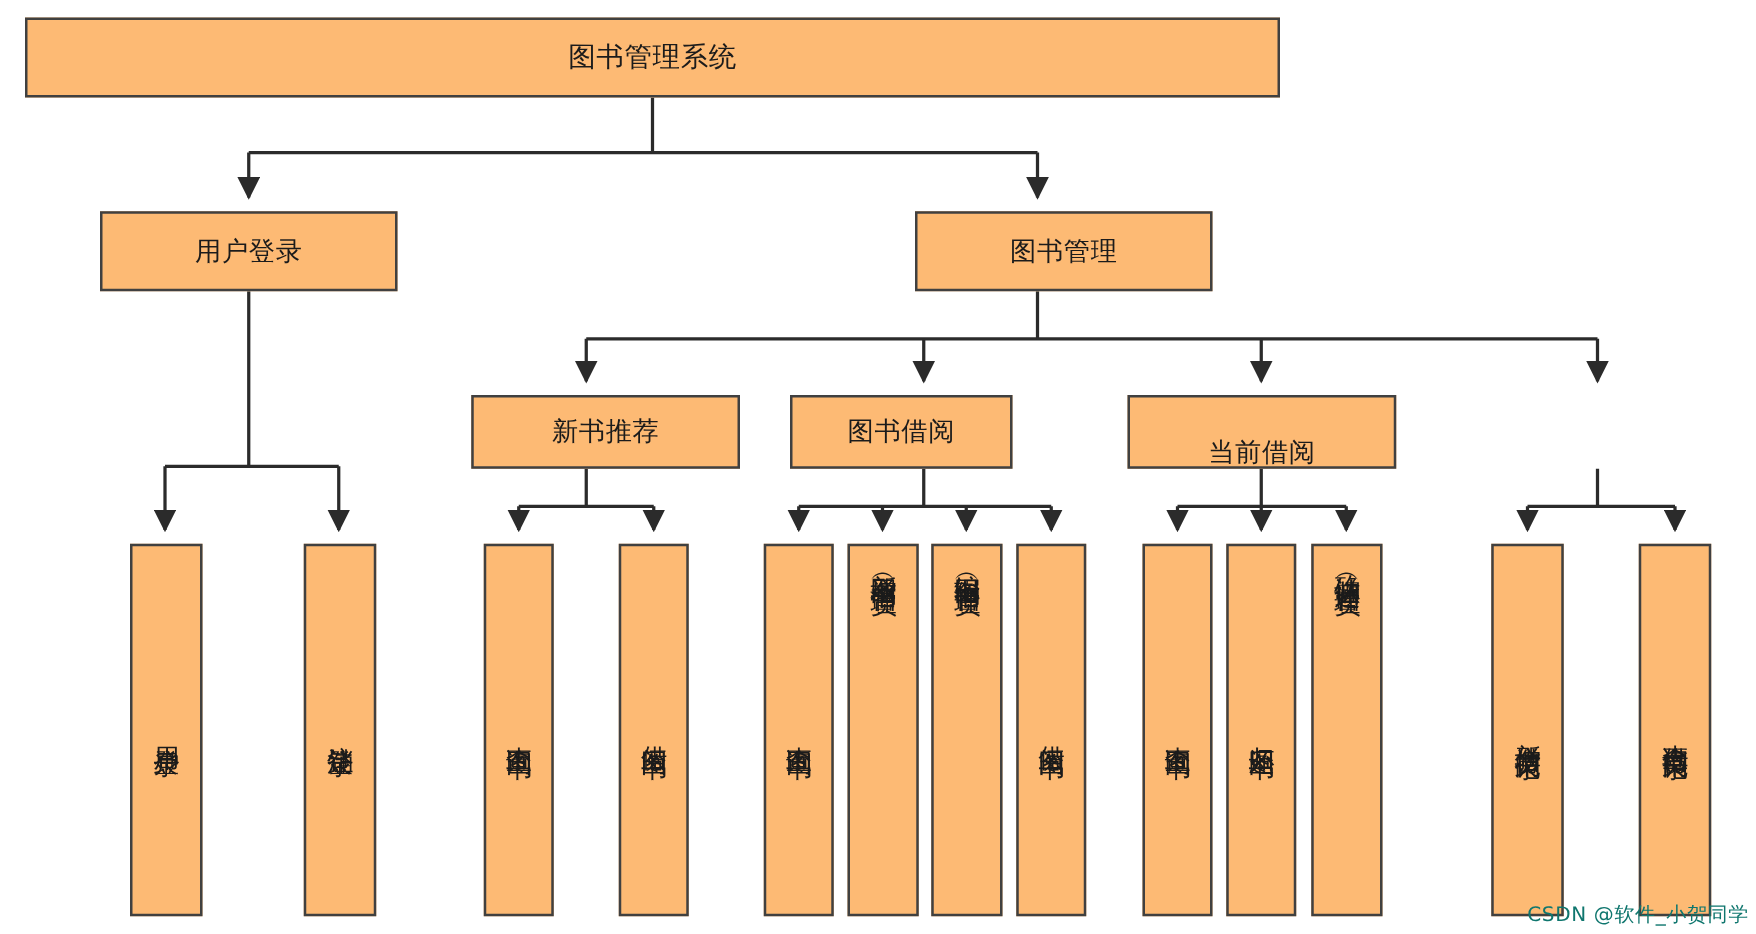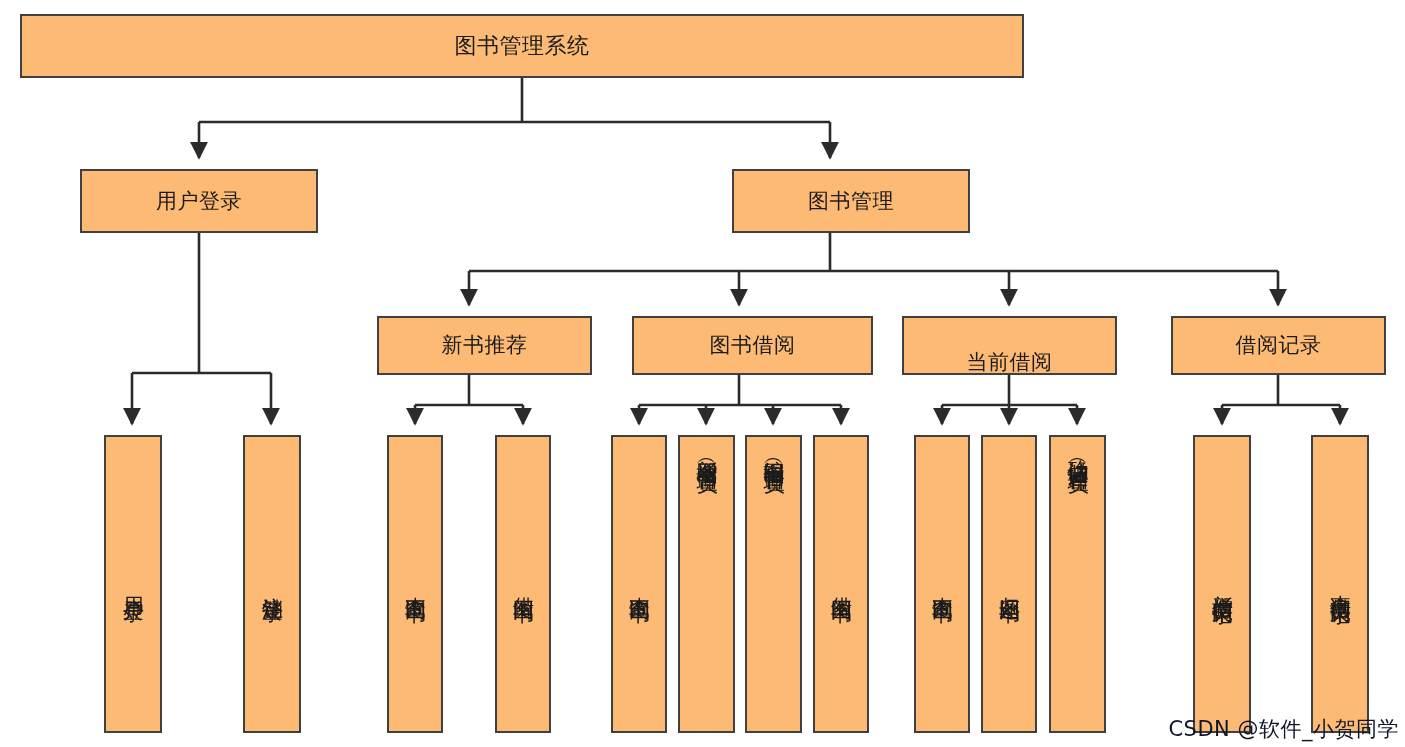--- a/index.html
+++ b/index.html
@@ -66,22 +66,22 @@
     white-space: nowrap;
   }
   .node.v.mid {
     align-items: center;
     padding-top: 0;
   }
   .watermark {
     position: absolute;
     right: 6px;
     bottom: 4px;
-    font-size: 21px;
-    color: #0f172a;
+    font-size: 16px;
+    color: #0f766e;
     letter-spacing: 0.5px;
     z-index: 5;
     white-space: nowrap;
   }
 </style>
 </head>
 <body>
 
 <div id="canvas">
 
@@ -144,29 +144,26 @@
   <div class="node h" style="left:80px; top:169px; width:238px; height:64px;">
     <span class="label">用户登录</span>
   </div>
   <div class="node h" style="left:711px; top:169px; width:238px; height:64px;margin-left:21px;">
     <span class="label">图书管理</span>
   </div>
 
   <div class="node h" style="left:362px; top:316px; width:215px; height:59px;margin-left:15px;">
     <span class="label">新书推荐</span>
   </div>
-  <div class="node h" style="left:632px; top:316px; width:241px; height:59px;">
+  <div class="node h" style="left:632px; top:316px; width:178px; height:59px;">
     <span class="label">图书借阅</span>
   </div>
   <div class="node h" style="left:902px; top:316px; width:215px; height:59px;align-items:flex-end;">
     <span class="label">当前借阅</span>
   </div>
-  <div class="node h" style="left:1171px; top:316px; width:215px; height:59px;">
-    <span class="label">借阅记录</span>
-  </div>
 
   <div class="node v mid" style="left:104px; top:435px; width:58px; height:298px;">
     <span class="label">用户登录</span>
   </div>
   <div class="node v mid" style="left:243px; top:435px; width:58px; height:298px;">
     <span class="label">注销登录</span>
   </div>
 
   <div class="node v mid" style="left:387px; top:435px; width:56px; height:298px;">
     <span class="label">查询图书</span>

